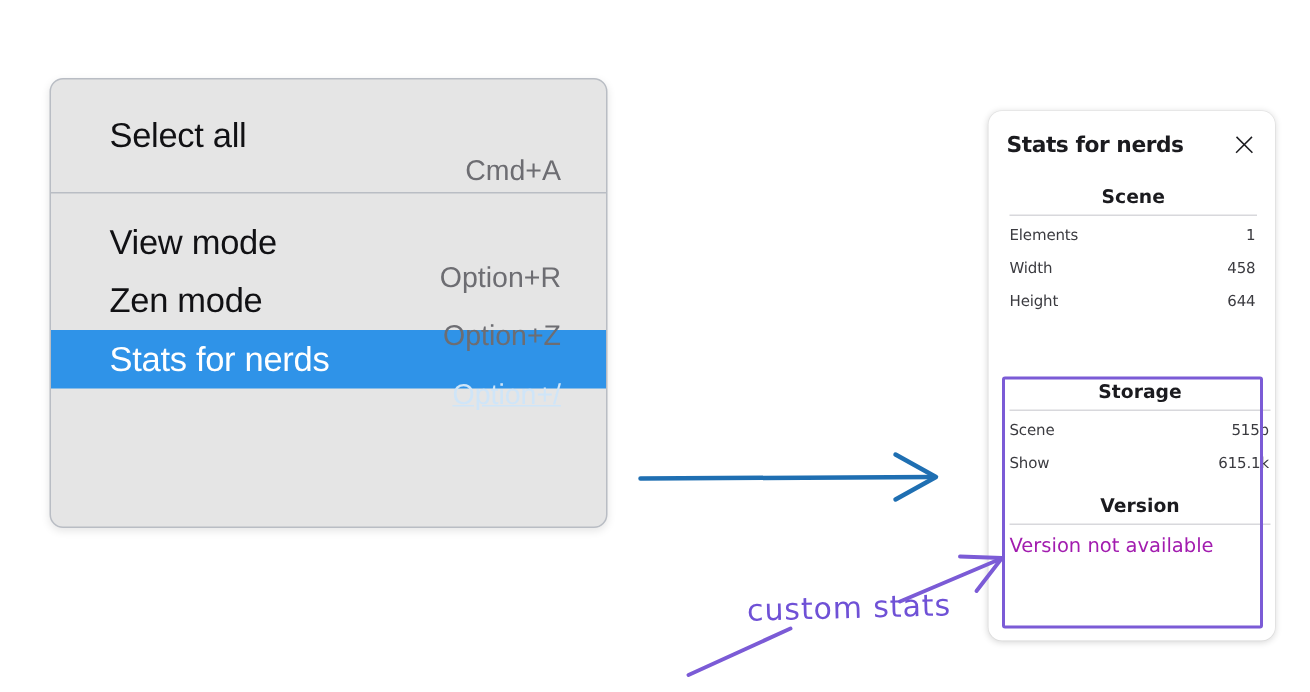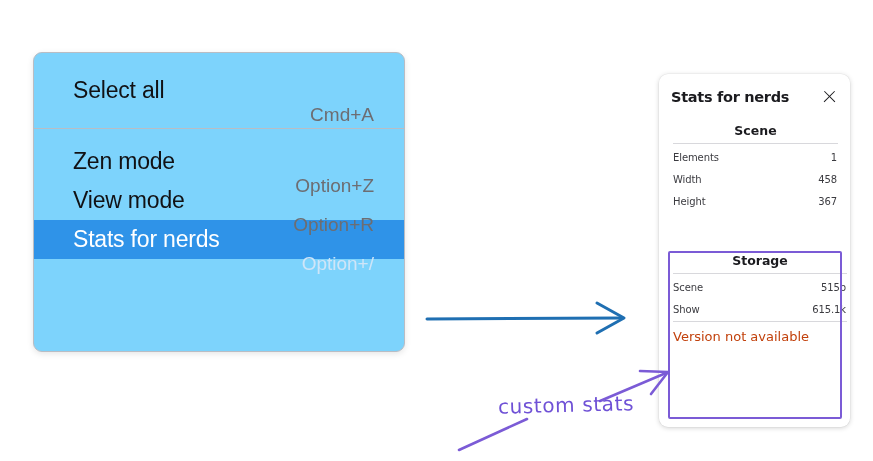--- a/index.html
+++ b/index.html
@@ -17,21 +17,21 @@
     -webkit-font-smoothing: antialiased;
   }
 
   
   #context-menu {
     position: absolute;
     left: 33px;
     top: 52px;
     width: 372px;
     height: 300px;
-    background: #7dd3fc;
+    background: #e5e5e5;
     border: 1px solid #b9bdc4;
     border-radius: 9px;
     box-shadow: 0 2px 6px rgba(0,0,0,0.10);
     box-sizing: border-box;
     overflow: hidden;
   }
   .menu-group {
     padding: 0;
   }
   .menu-group.top {
@@ -68,21 +68,21 @@
   .menu-shortcut {
     font-size: 19px;
     color: #6d6d72;
     white-space: nowrap;
     margin-top: 48px;
   }
   .menu-row.selected {
     background: #2f93e8;
   }
   .menu-row.selected .menu-label { color: #ffffff; }
-  .menu-row.selected .menu-shortcut { color: #cfe5f8; }
+  .menu-row.selected .menu-shortcut { color: #cfe5f8; text-decoration: underline; }
 
   
   #stats-panel {
     position: absolute;
     left: 659px;
     top: 74px;
     width: 191px;
     height: 353px;
     background: #ffffff;
     border-radius: 9px;
@@ -146,21 +146,21 @@
     align-items: baseline;
     font-size: 10px;
     color: #3b3b40;
     padding: 3px 3px 3px 2px;
     line-height: 16px;
   }
   .stat-row .k { letter-spacing: -0.1px; }
   .stat-row .v { letter-spacing: -0.1px; }
   .stat-note {
     font-size: 13px;
-    color: #c2410c;
+    color: #a21caf;
     padding: 4px 2px 3px 2px;
   }
 
   
   #custom-stats-box {
     position: absolute;
     left: 668px;
     top: 251px;
     width: 174px;
     height: 168px;
@@ -207,26 +207,26 @@
     <div class="menu-row">
       <span class="menu-label">Select all</span>
       <span class="menu-shortcut">Cmd+A</span>
     </div>
   </div>
 
   <div class="menu-divider"></div>
 
   <div class="menu-group bottom">
     <div class="menu-row">
+      <span class="menu-label">View mode</span>
+      <span class="menu-shortcut">Option+R</span>
+    </div>
+    <div class="menu-row">
       <span class="menu-label">Zen mode</span>
       <span class="menu-shortcut">Option+Z</span>
-    </div>
-    <div class="menu-row">
-      <span class="menu-label">View mode</span>
-      <span class="menu-shortcut">Option+R</span>
     </div>
     <div class="menu-row selected">
       <span class="menu-label">Stats for nerds</span>
       <span class="menu-shortcut">Option+/</span>
     </div>
   </div>
 </div>
 
 <div id="stats-panel">
   <div class="stats-inner">
@@ -242,40 +242,41 @@
       <div class="stat-row">
         <span class="k">Elements</span>
         <span class="v">1</span>
       </div>
       <div class="stat-row">
         <span class="k">Width</span>
         <span class="v">458</span>
       </div>
       <div class="stat-row">
         <span class="k">Height</span>
-        <span class="v">367</span>
+        <span class="v">644</span>
       </div>
     </div>
   </div>
 
   <div id="storage-version-block">
     <div>
       <div class="section-head">Storage</div>
       <div class="rule"></div>
       <div class="stat-row">
         <span class="k">Scene</span>
         <span class="v">515b</span>
       </div>
       <div class="stat-row">
         <span class="k">Show</span>
         <span class="v">615.1k</span>
       </div>
     </div>
 
     <div>
+      <div class="section-head" style="padding-top:8px;">Version</div>
       <div class="rule"></div>
       <div class="stat-note">Version not available</div>
     </div>
   </div>
 </div>
 
 <div id="custom-stats-box"></div>
 
 <svg id="annotations" viewBox="0 0 873 461" xmlns="http://www.w3.org/2000/svg">
 

